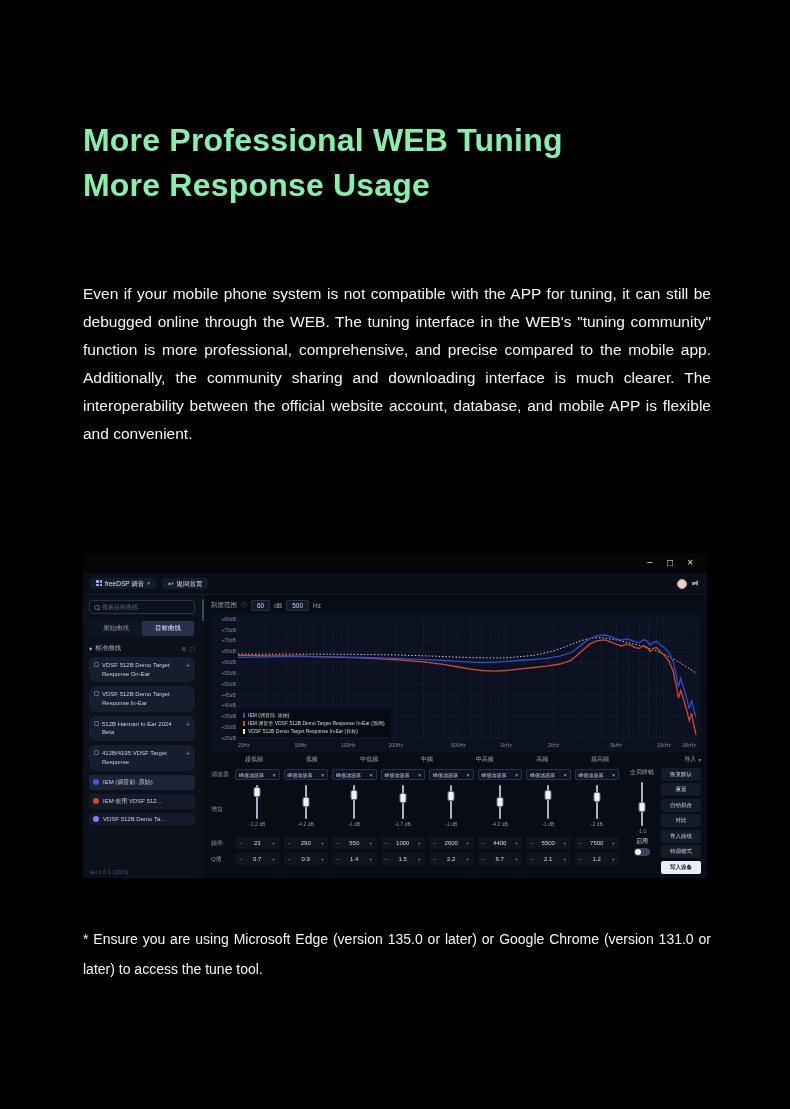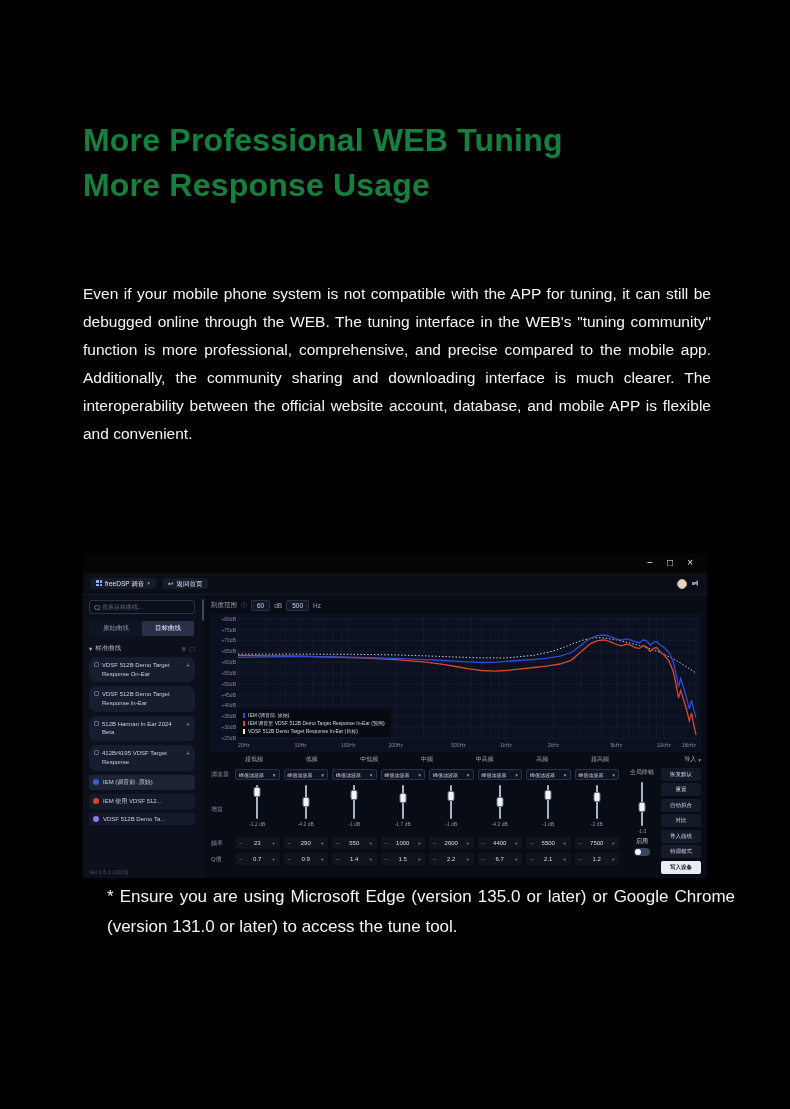--- a/index.html
+++ b/index.html
@@ -4,25 +4,25 @@
 <style>
   * { box-sizing: border-box; margin: 0; padding: 0; }
   html,body { background:#000; }
   body {
     width:790px; height:1109px; overflow:hidden; position:relative;
     font-family:"Liberation Sans", sans-serif; color:#fff;
   }
   .page { position:relative; width:790px; height:1109px; }
 
   .title { position:absolute; left:83px; top:118px; width:640px;
-    font-size:32px; line-height:45px; font-weight:700; color:#15803d; letter-spacing:.2px; }
+    font-size:32px; line-height:45px; font-weight:700; color:#86efac; letter-spacing:.2px; }
   .intro { position:absolute; left:83px; top:280px; width:628px;
     font-size:15.5px; line-height:28px; text-align:justify; color:#f5f5f5; }
-  .footnote { position:absolute; left:83px; top:882px; width:628px;
-    font-size:17px; line-height:30px; text-align:justify; color:#f5f5f5;margin-left:24px; }
+  .footnote { position:absolute; left:83px; top:924px; width:628px;
+    font-size:14px; line-height:30px; text-align:justify; color:#f5f5f5; }
 
   
   .appshot { position:absolute; left:83px; top:553px; width:624px; height:325px;
     background:#070b12; overflow:hidden; font-weight:400; }
   .titlebar { height:20px; background:#050505; display:flex; justify-content:flex-end;
     align-items:center; gap:14px; padding-right:14px; }
   .win-btn { color:#ececec; font-size:10px; line-height:1; cursor:default; }
 
   .appbar { height:22px; background:#0a0e17; border-bottom:1px solid #141a27;
     display:flex; align-items:center; gap:6px; padding:0 7px; }

